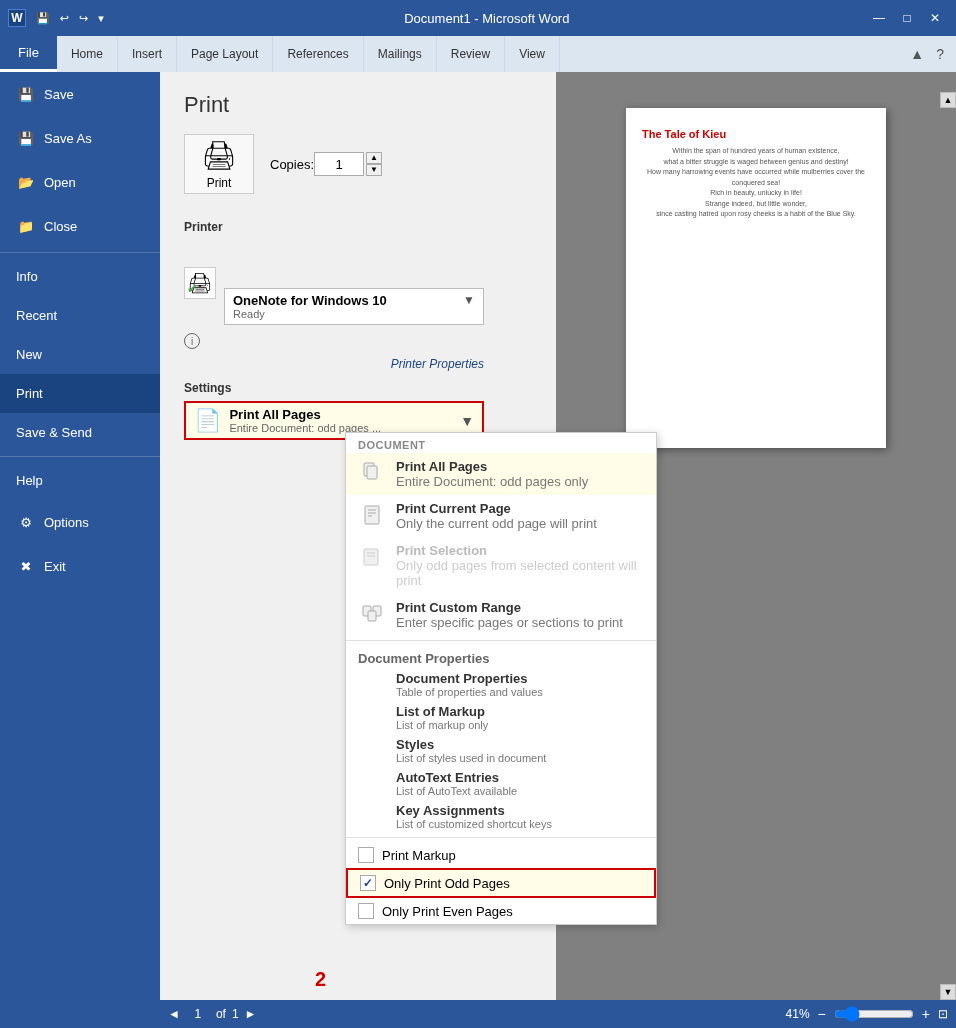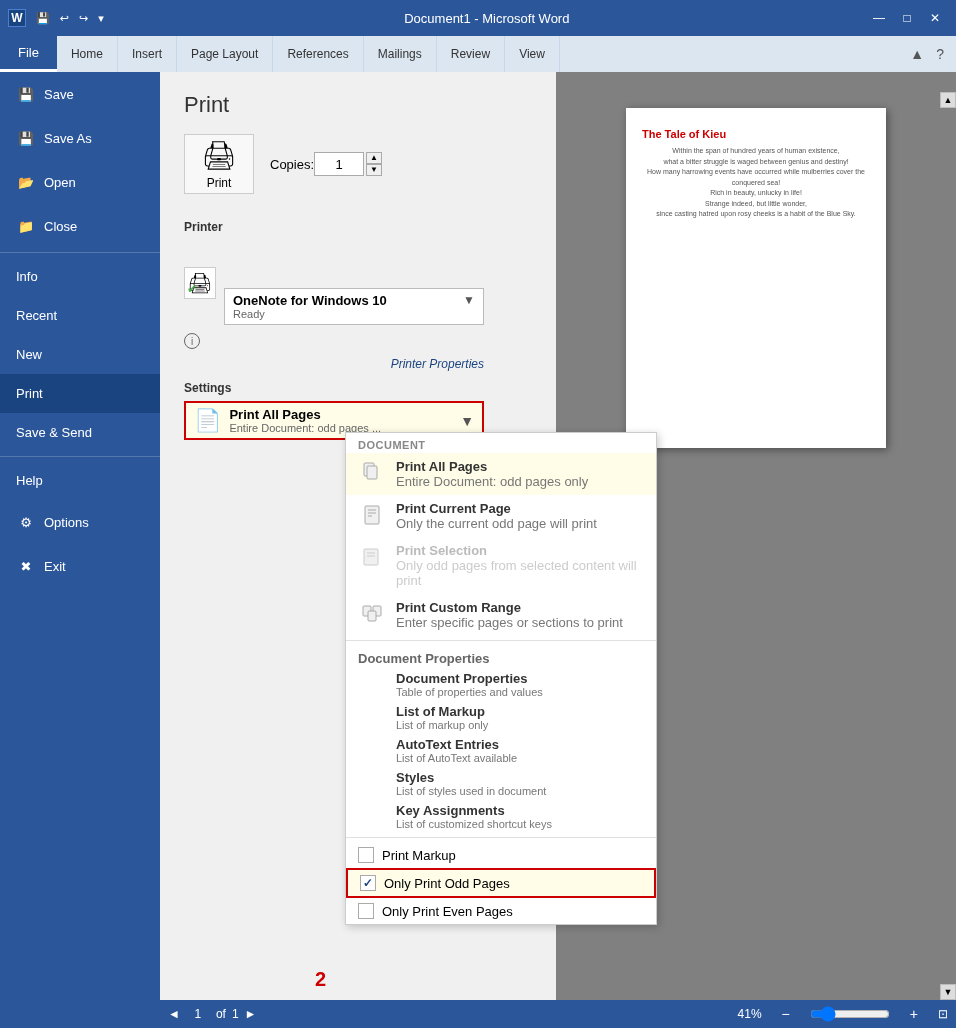--- a/index.html
+++ b/index.html
@@ -244,21 +244,21 @@
       display: flex;
       align-items: center;
       justify-content: space-between;
       padding: 0 8px;
       color: white;
       font-size: 12px;
     }
     .page-nav { display: flex; align-items: center; gap: 6px; }
     .nav-btn { background: transparent; border: none; color: white; cursor: pointer; font-size: 12px; }
     .page-input { width: 24px; text-align: center; background: transparent; border: none; color: white; font-size: 12px; }
-    .zoom-section { display: flex; align-items: center; gap: 20px; }
+    .zoom-section { display: flex; align-items: center; gap: 8px; }
     .zoom-btn { background: transparent; border: none; color: white; cursor: pointer; font-size: 14px; }
     .zoom-slider { width: 80px; }
 
     
     .number-badge {
       position: absolute;
       font-size: 18px;
       font-weight: bold;
       color: #cc0000;
     }
@@ -478,26 +478,26 @@
 
         <div class="dropdown-simple-item">
           <div class="item-title">Document Properties</div>
           <div class="item-sub">Table of properties and values</div>
         </div>
         <div class="dropdown-simple-item">
           <div class="item-title">List of Markup</div>
           <div class="item-sub">List of markup only</div>
         </div>
         <div class="dropdown-simple-item">
+          <div class="item-title">Styles</div>
+          <div class="item-sub">List of styles used in document</div>
+        </div>
+        <div class="dropdown-simple-item">
           <div class="item-title">AutoText Entries</div>
           <div class="item-sub">List of AutoText available</div>
-        </div>
-        <div class="dropdown-simple-item">
-          <div class="item-title">Styles</div>
-          <div class="item-sub">List of styles used in document</div>
         </div>
         <div class="dropdown-simple-item">
           <div class="item-title">Key Assignments</div>
           <div class="item-sub">List of customized shortcut keys</div>
         </div>
 
         <div class="dropdown-divider"></div>
 
         <div class="dropdown-checkbox-item">
           <div class="check-box"></div>

